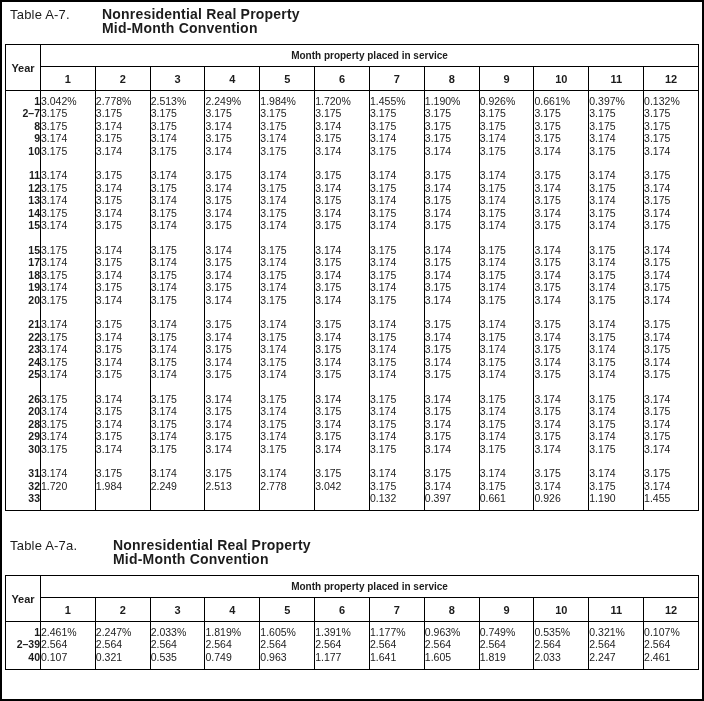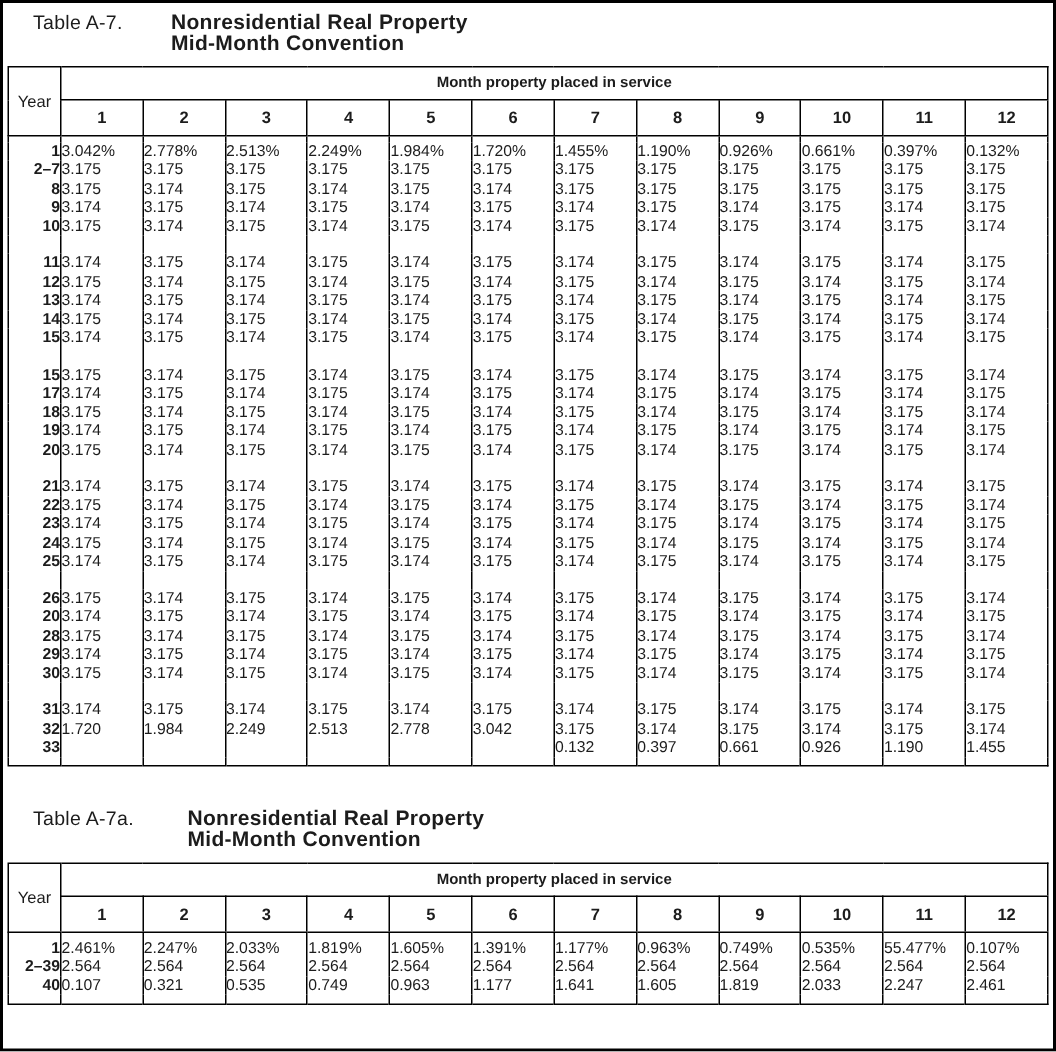--- a/index.html
+++ b/index.html
@@ -2,34 +2,34 @@
 <html><head>
 <meta charset="utf-8">
 <style>
   html,body{margin:0;padding:0;background:#e8e8e8;}
   .page{
     width:704px;height:701px;box-sizing:border-box;
     border:2px solid #000;background:#fff;overflow:hidden;
     font-family:"Liberation Sans", sans-serif;color:#1c1c1c;
     position:relative;
   }
-  .title-block{display:flex;align-items:flex-start;padding:5px 8px 9px 8px;margin-left:12px;}
+  .title-block{display:flex;align-items:flex-start;padding:5px 8px 9px 8px;}
   .table-label{flex:0 0 92px;font-size:13px;letter-spacing:.2px;}
   .title-lines{font-weight:bold;font-size:14px;line-height:14px;letter-spacing:.2px;}
   .sect-gap .title-block{padding-top:27px;gap:11px;}
 
   table.dep-table{
     border-collapse:collapse;table-layout:fixed;
     width:calc(100% - 6px);margin:0 3px;
     font-size:10.5px;
   }
   table.dep-table{border:1px solid #000;}
   .dep-table th,.dep-table td{border-left:1px solid #000;padding:0;overflow:hidden;white-space:nowrap;}
   .year-h{
-    width:34px;font-size:11px;font-weight:normal;text-align:center;
+    width:34px;font-size:11px;font-weight:bold;text-align:center;
     vertical-align:middle;border-bottom:1px solid #000;
   }
   .month-span{
     font-size:10px;font-weight:bold;text-align:center;height:21px;
     border-bottom:1px solid #000;vertical-align:middle;
   }
   .month-nums th{
     font-weight:bold;font-size:11px;text-align:center;height:23px;
     border-bottom:1px solid #000;vertical-align:middle;
   }
@@ -652,21 +652,21 @@
             <td class="val-cell">2.461%</td>
             <td class="val-cell">2.247%</td>
             <td class="val-cell">2.033%</td>
             <td class="val-cell">1.819%</td>
             <td class="val-cell">1.605%</td>
             <td class="val-cell">1.391%</td>
             <td class="val-cell">1.177%</td>
             <td class="val-cell">0.963%</td>
             <td class="val-cell">0.749%</td>
             <td class="val-cell">0.535%</td>
-            <td class="val-cell">55.477%</td>
+            <td class="val-cell">0.321%</td>
             <td class="val-cell">0.107%</td>
           </tr>
           <tr>
             <td class="year-cell">2–39</td>
             <td class="val-cell">2.564</td>
             <td class="val-cell">2.564</td>
             <td class="val-cell">2.564</td>
             <td class="val-cell">2.564</td>
             <td class="val-cell">2.564</td>
             <td class="val-cell">2.564</td>

